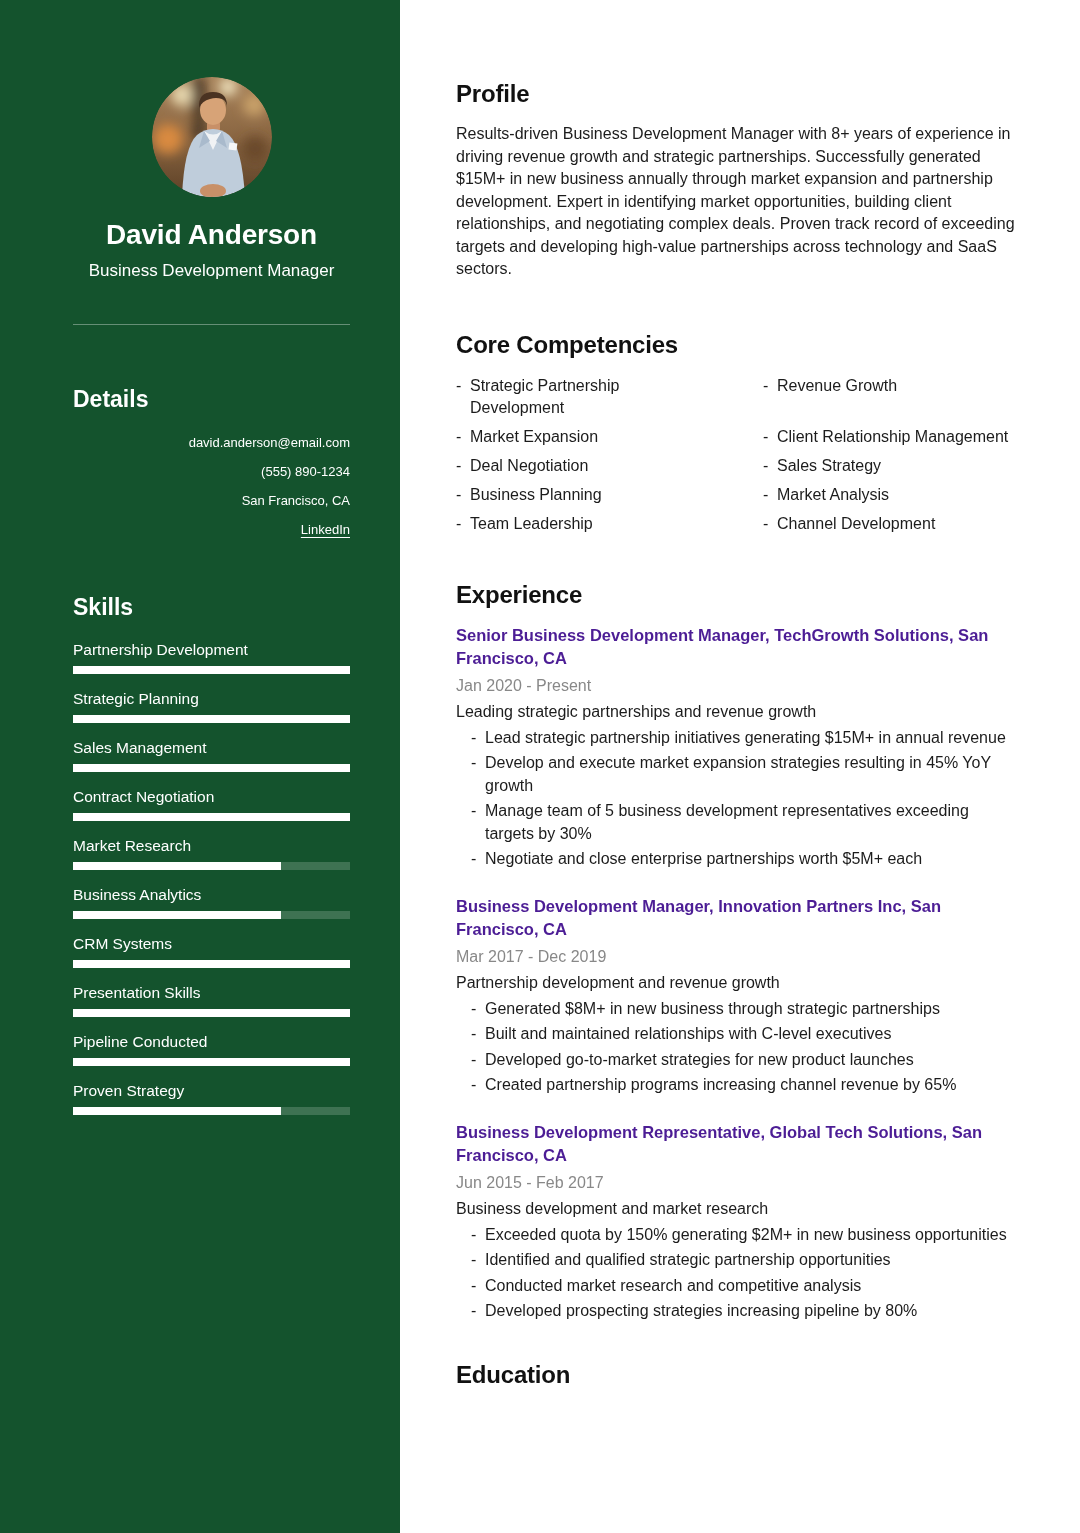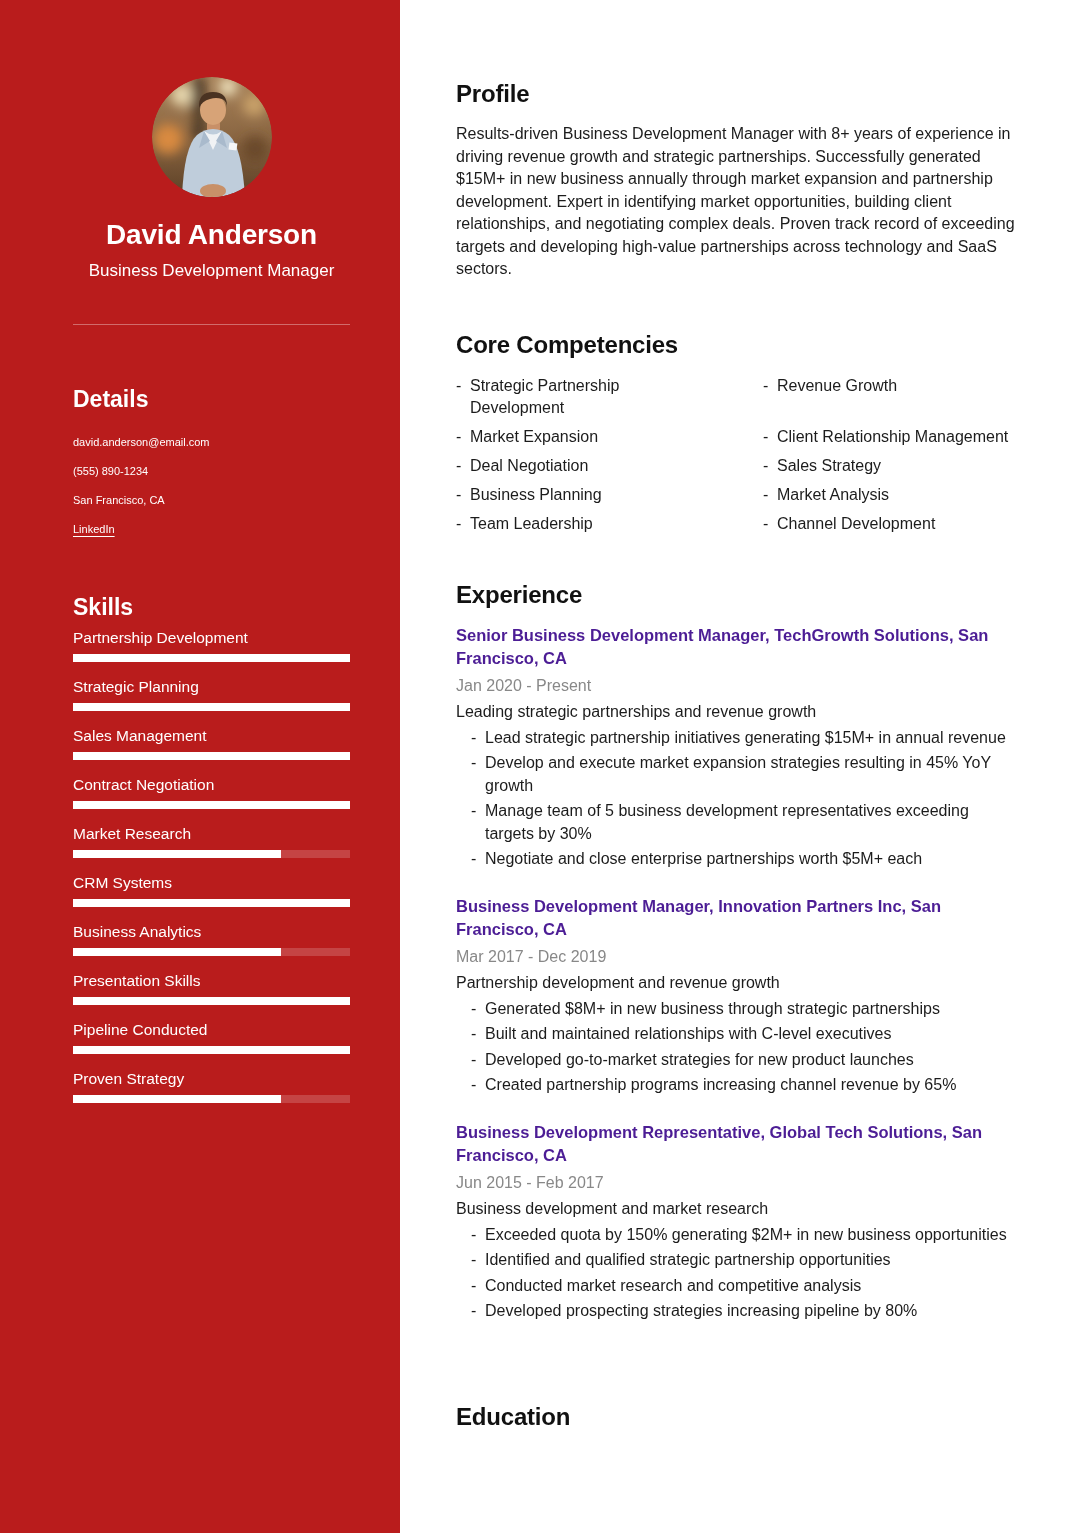--- a/index.html
+++ b/index.html
@@ -10,21 +10,21 @@
     display: flex;
     overflow: hidden;
     color: #1c1c1c;
   }
 
   
   .sidebar {
     width: 400px;
     min-width: 400px;
     height: 1533px;
-    background: #b91c1c;
+    background: #14532d;
     color: #ffffff;
     padding: 77px 50px 0 73px;
   }
   .photo-wrap { text-align: center; }
   .photo-wrap svg { display: inline-block; border-radius: 50%; }
   .candidate-name {
     margin-top: 18px;
     font-size: 28px;
     font-weight: bold;
     text-align: center;
@@ -40,32 +40,33 @@
     border: none;
     border-top: 1px solid rgba(255,255,255,0.35);
   }
   .side-heading {
     font-size: 23px;
     font-weight: bold;
   }
   .details-section { margin-top: 61px; }
   .details-list { margin-top: 15px; }
   .detail-row {
-    font-size: 11px;
+    font-size: 13px;
     line-height: 29px;
     font-weight: 400;
+    text-align: right;
   }
   .detail-link {
     color: #ffffff;
     text-decoration: underline;
     text-underline-offset: 3px;
     cursor: pointer;
   }
   .skills-section { margin-top: 50px; }
-  .skills-list { margin-top: 7px; }
+  .skills-list { margin-top: 19px; }
   .skill-item { margin-bottom: 15px; }
   .skill-label {
     font-size: 15.5px;
     line-height: 19px;
     margin-bottom: 7px;
   }
   .skill-track {
     width: 100%;
     height: 8px;
     background: rgba(255,255,255,0.18);
@@ -140,21 +141,21 @@
     font-size: 16px;
     line-height: 22.5px;
     margin-top: 3px;
   }
   .bullet::before {
     content: "-";
     position: absolute;
     left: 15px;
   }
 
-  .education-section { margin-top: 80px; }
+  .education-section { margin-top: 38px; }
 </style>
 </head>
 <body>
 
 <aside class="sidebar">
 
   <div class="photo-wrap">
     <svg width="120" height="120" viewBox="0 0 120 120" aria-hidden="true">
       <defs>
         <clipPath id="pc">
@@ -235,29 +236,29 @@
             <div class="skill-fill" style="width: 100%;"></div>
           </div>
       </div>
       <div class="skill-item">
         <div class="skill-label">Market Research</div>
         <div class="skill-track">
             <div class="skill-fill" style="width: 75%;"></div>
           </div>
       </div>
       <div class="skill-item">
+        <div class="skill-label">Business Analytics</div>
+        <div class="skill-track">
+            <div class="skill-fill" style="width: 75%;"></div>
+          </div>
+      </div>
+      <div class="skill-item">
         <div class="skill-label">CRM Systems</div>
         <div class="skill-track">
             <div class="skill-fill" style="width: 100%;"></div>
-          </div>
-      </div>
-      <div class="skill-item">
-        <div class="skill-label">Business Analytics</div>
-        <div class="skill-track">
-            <div class="skill-fill" style="width: 75%;"></div>
           </div>
       </div>
       <div class="skill-item">
         <div class="skill-label">Presentation Skills</div>
         <div class="skill-track">
             <div class="skill-fill" style="width: 100%;"></div>
           </div>
       </div>
       <div class="skill-item">
         <div class="skill-label">Pipeline Conducted</div>

